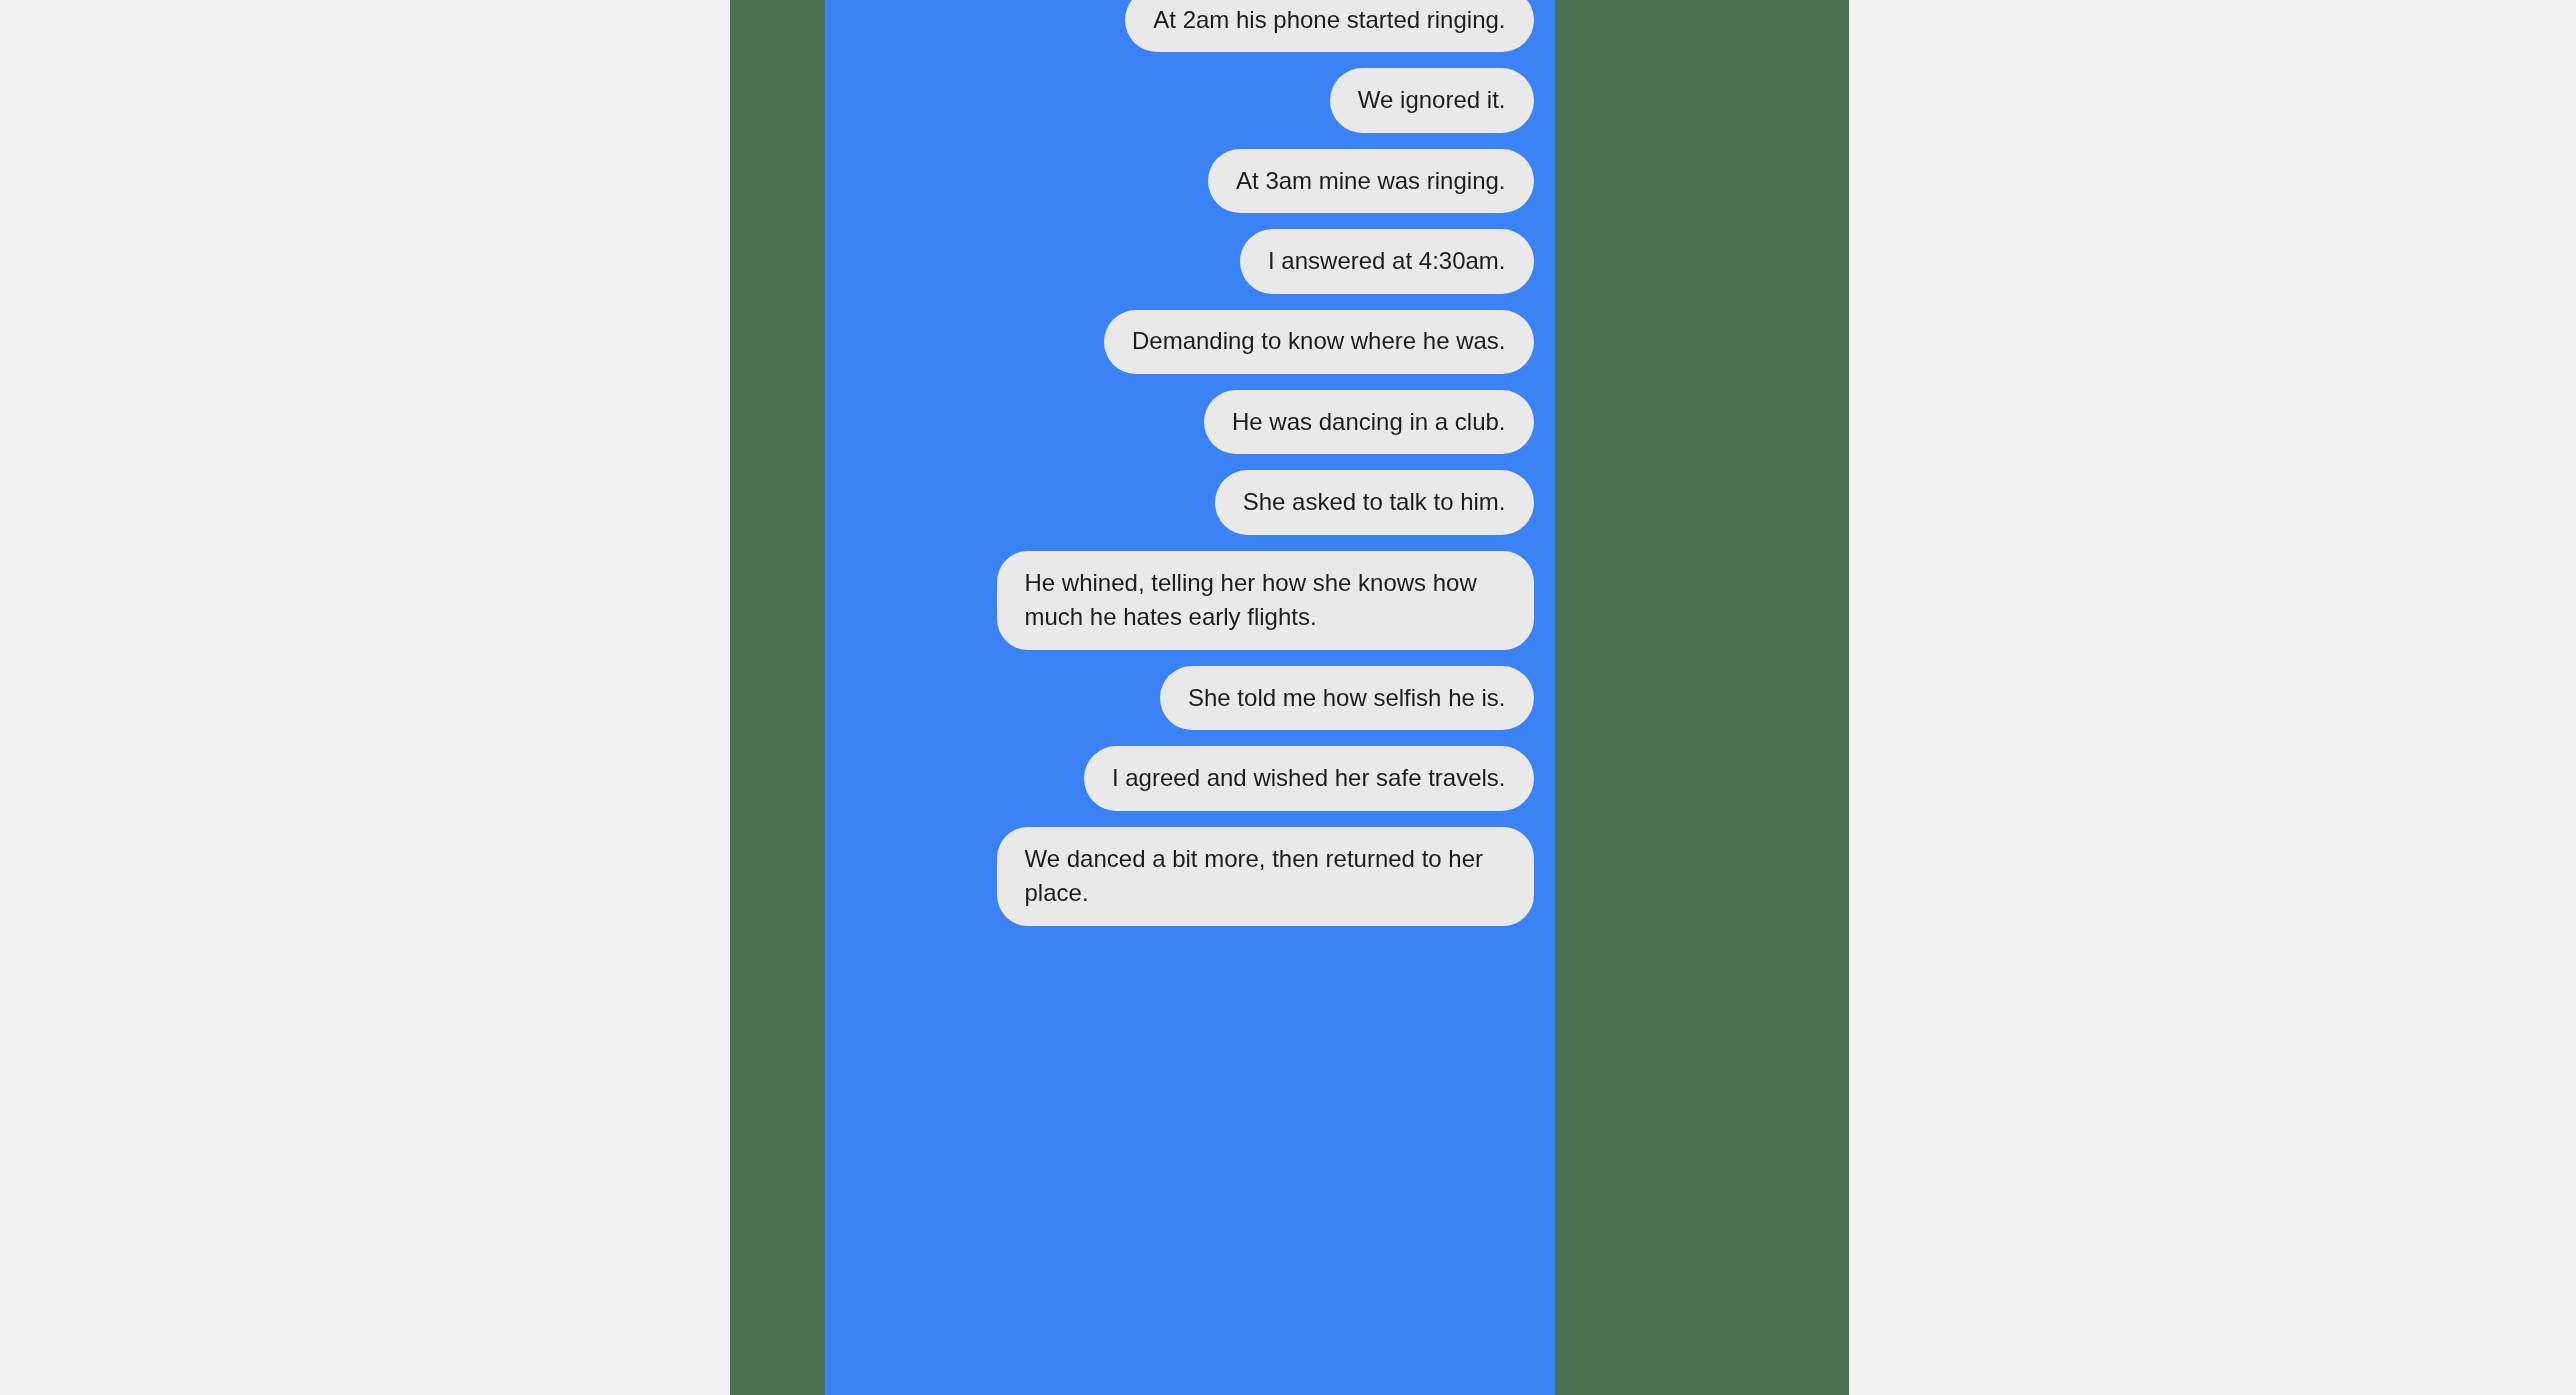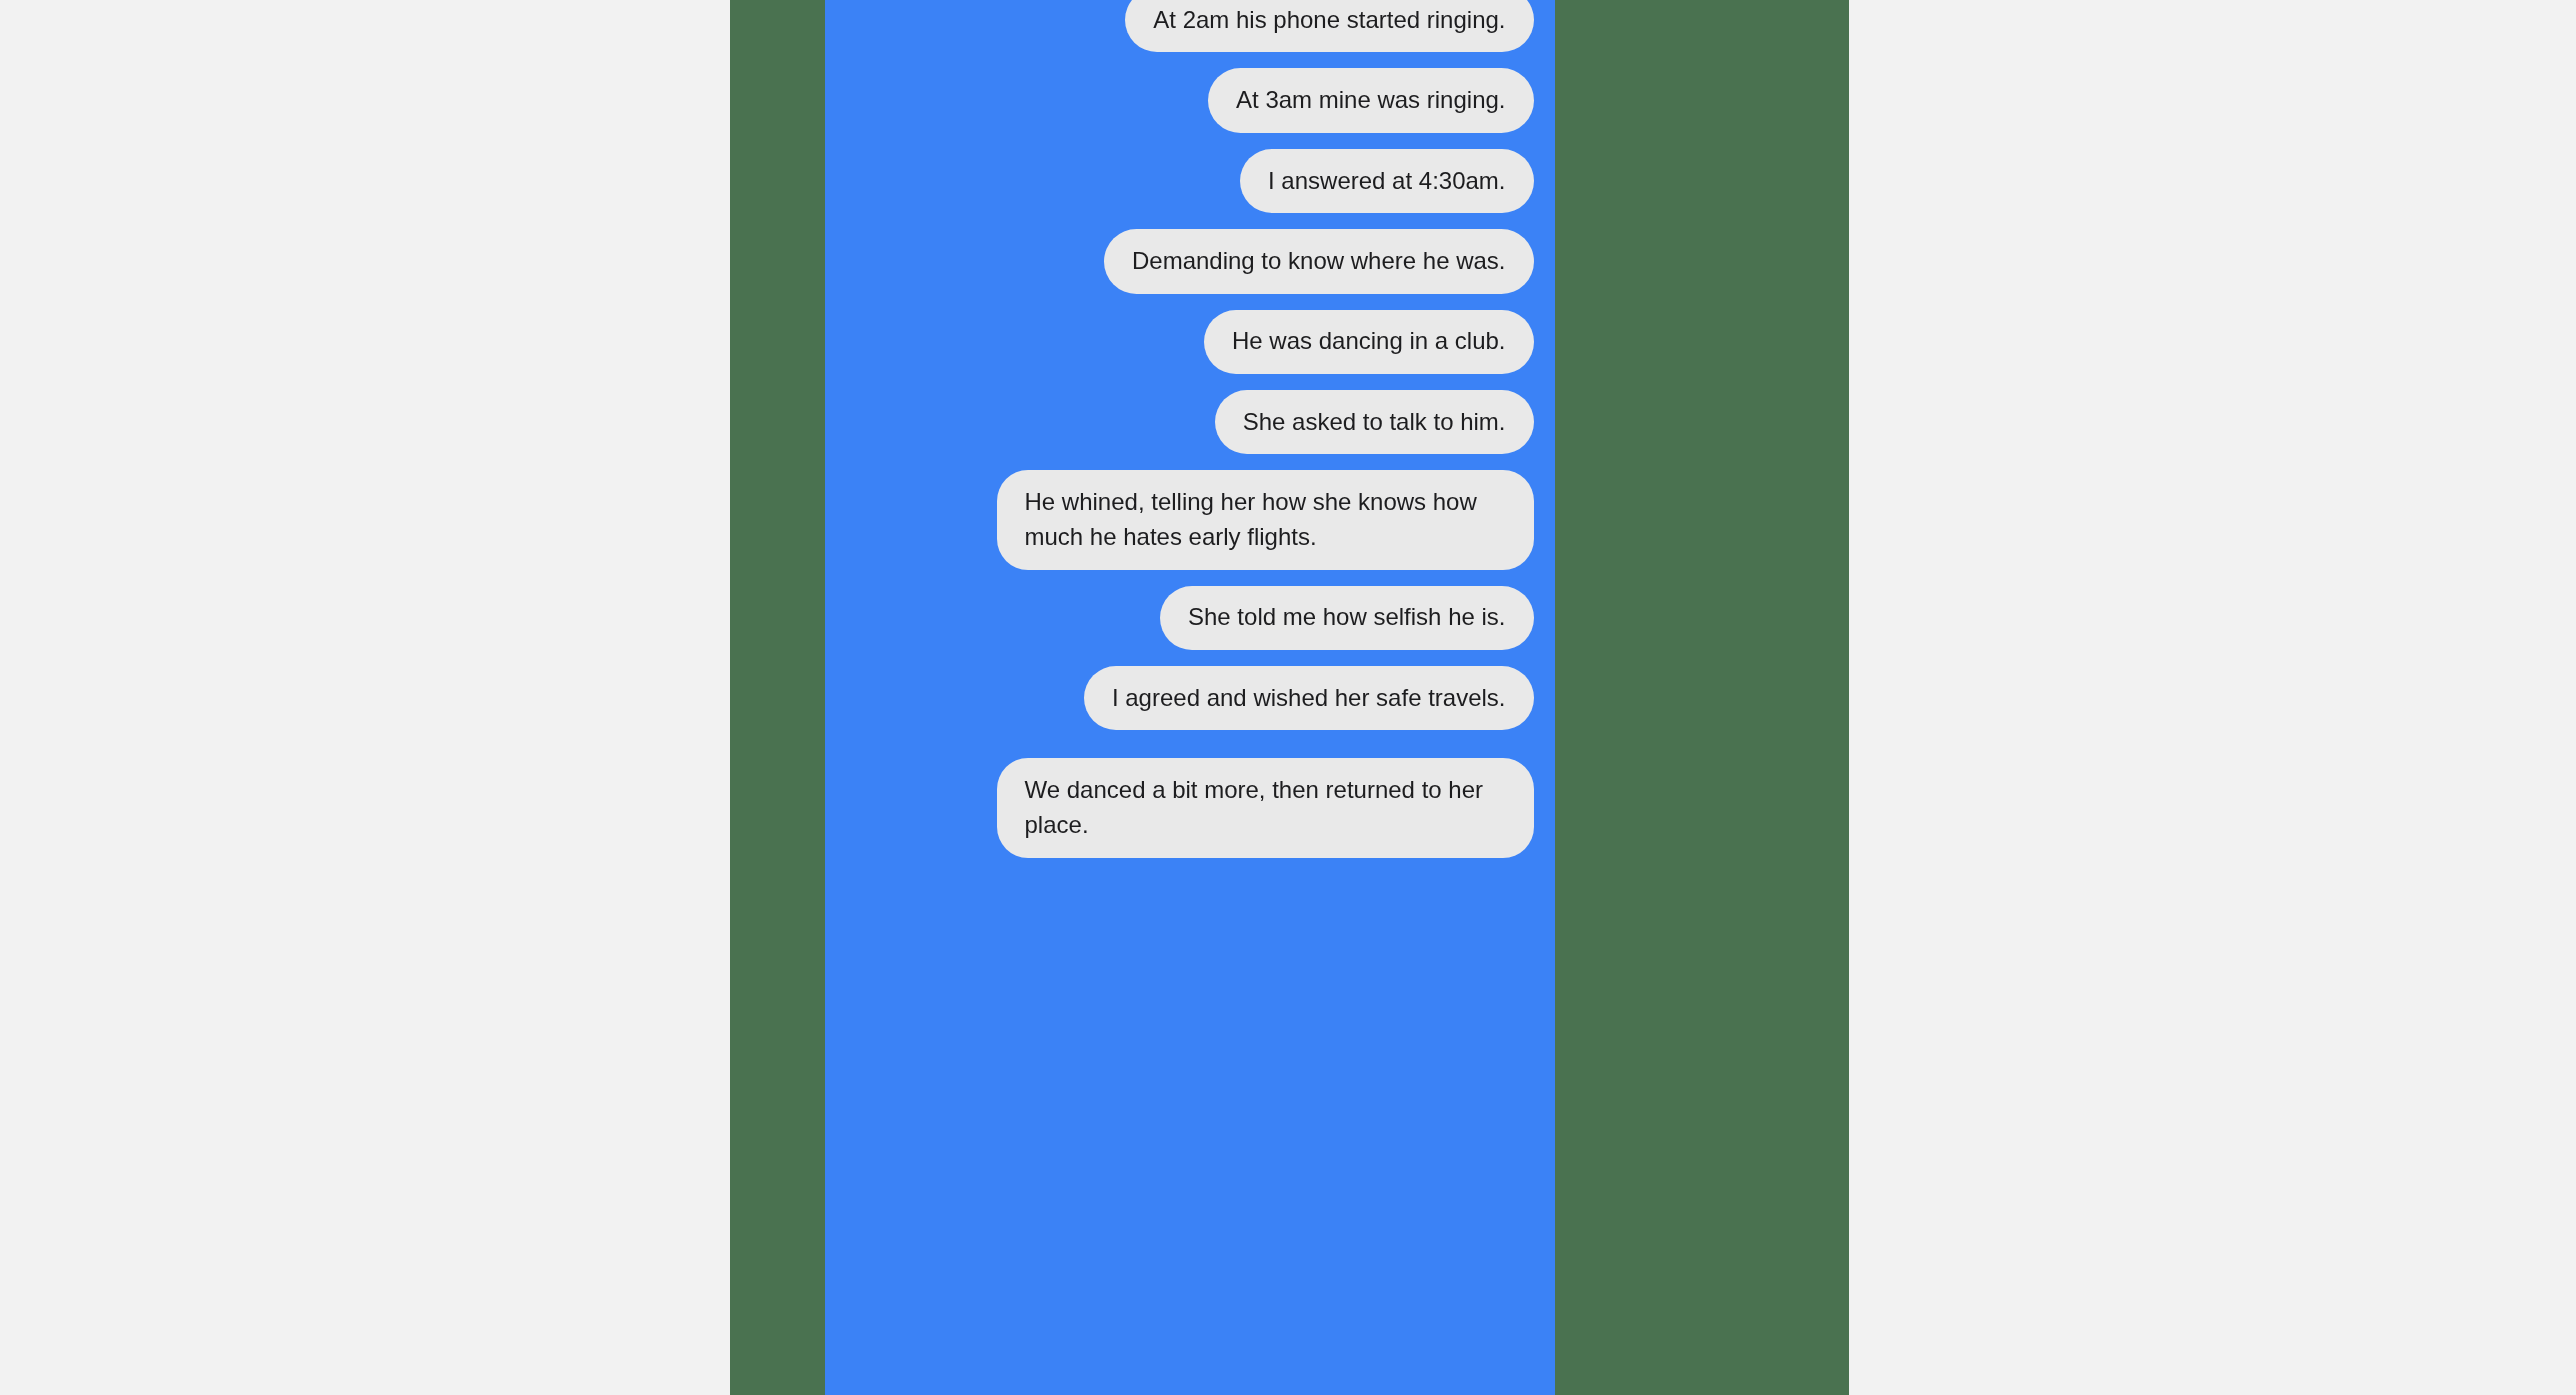--- a/index.html
+++ b/index.html
@@ -86,20 +86,23 @@
   <div class="band band-left"></div>
   <div class="band band-right"></div>
 
   <div class="sheet">
     <div class="thread">
 
       <div class="row">
         <div class="bubble">At 2am his phone started ringing.</div>
       </div>
 
+      <div class="row">
+        <div class="bubble">We ignored it.</div>
+      </div>
 
       <div class="row">
         <div class="bubble">At 3am mine was ringing.</div>
       </div>
 
       <div class="row">
         <div class="bubble">I answered at 4:30am.</div>
       </div>
 
 
@@ -122,20 +125,20 @@
 
       <div class="row">
         <div class="bubble">She told me how selfish he is.</div>
       </div>
 
       <div class="row">
         <div class="bubble">I agreed and wished her safe travels.</div>
       </div>
 
       <div class="row">
-        <div class="bubble multiline" style="max-width: 537px; width: 537px; margin-top: 12px;">We danced a bit more, then returned to her place.</div>
+        <div class="bubble multiline" style="max-width: 537px; width: 537px;">We danced a bit more, then returned to her place.</div>
       </div>
 
     </div>
   </div>
 
 </div>
 
 
 </body></html>

